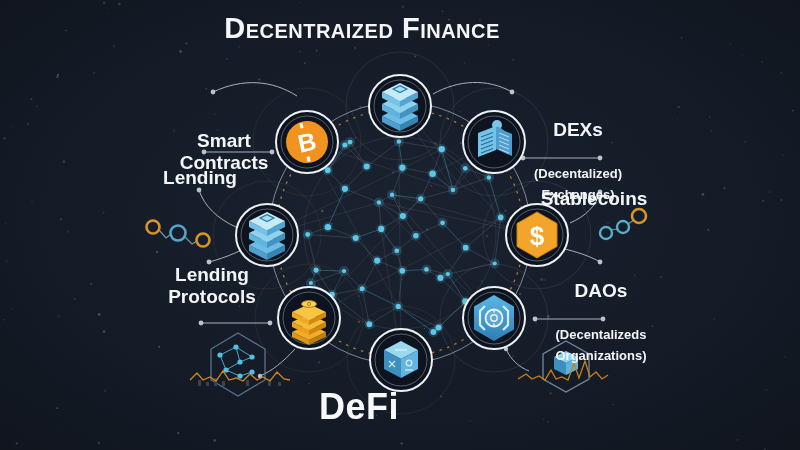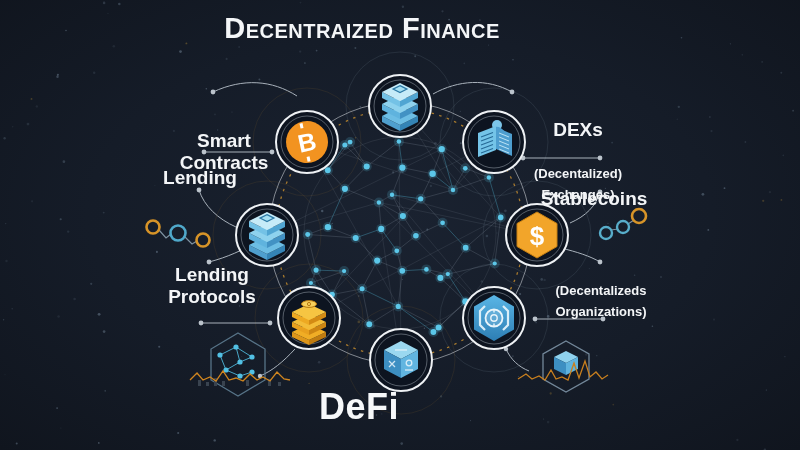--- a/index.html
+++ b/index.html
@@ -614,18 +614,19 @@
 
   <div class="label" style="top:97px;left:498px;width:160px;">
     <div>DEXs</div>
     <div class="sub">(Decentalized)
 Exchanges)</div>
   </div>
 
   <div class="label" style="top:168px;left:514px;width:160px;margin-top:20px;">Stablecoins</div>
 
   <div class="label" style="top:258px;left:516px;width:170px;">
+    <div>DAOs</div>
     <div class="sub">(Decentalizeds
 Organizations)</div>
   </div>
 
   <div class="defi">DeFi</div>
 </div>
 
 </body></html>

